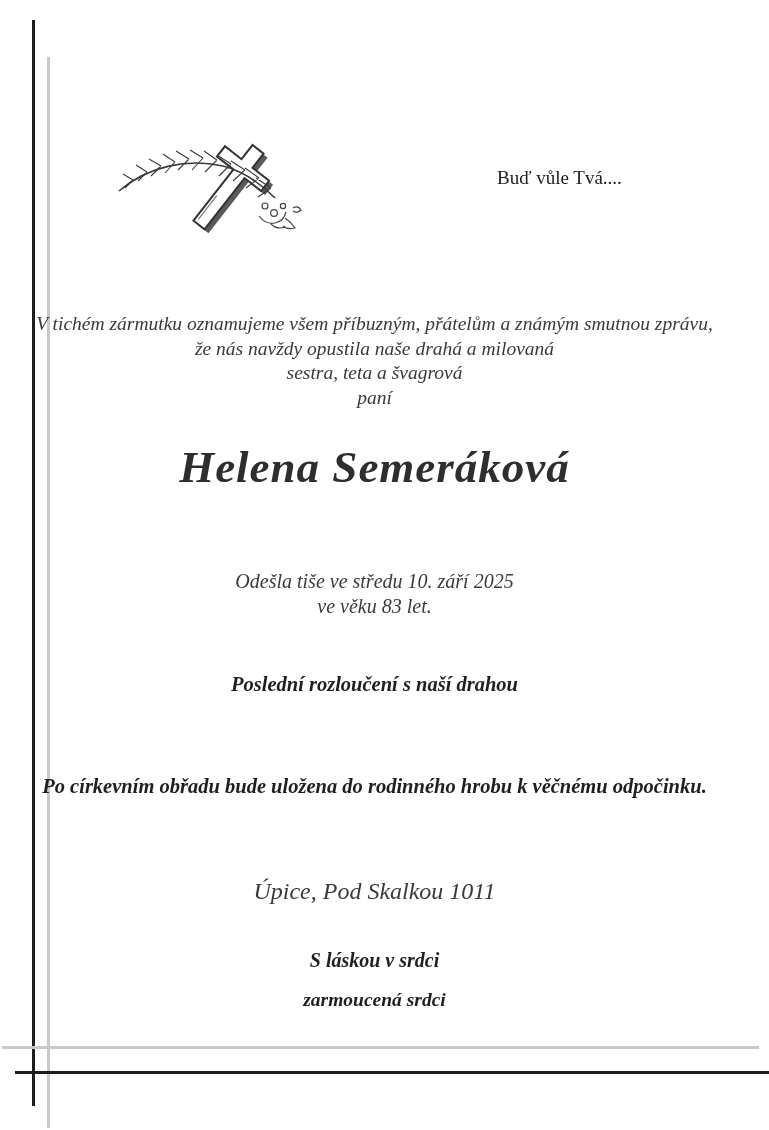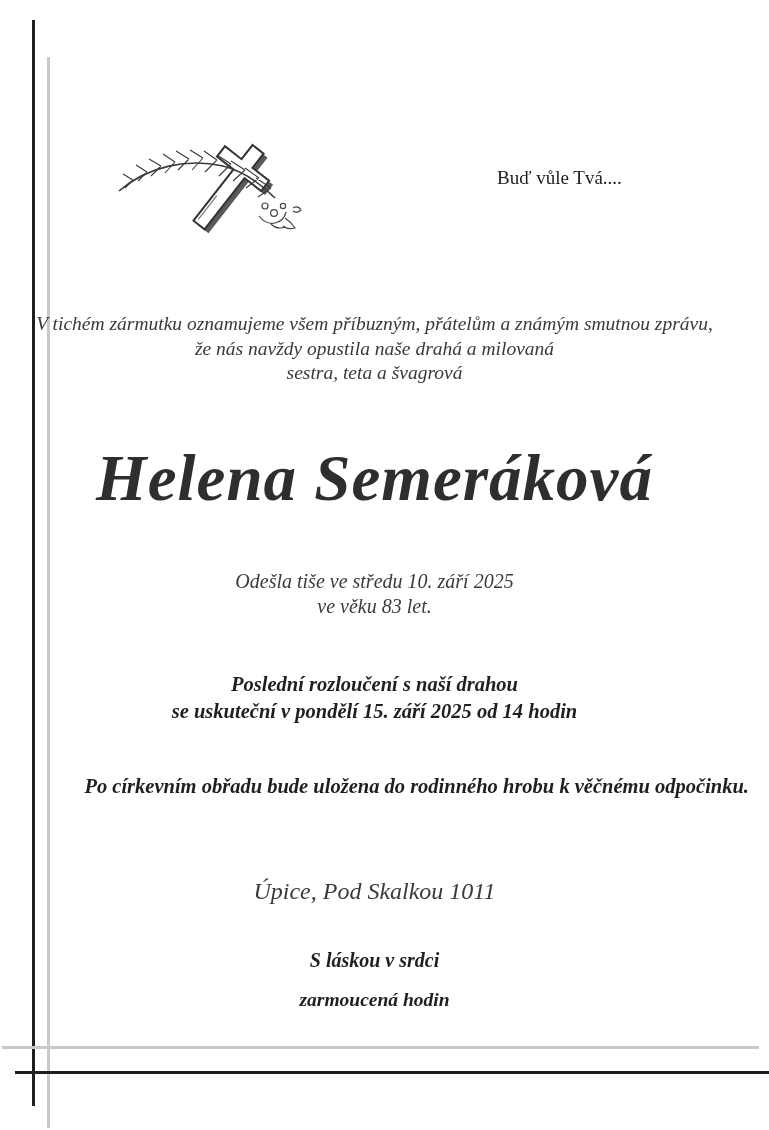--- a/index.html
+++ b/index.html
@@ -43,21 +43,21 @@
   .announcement {
     top: 312px;
     font-style: italic;
     font-size: 19.5px;
     line-height: 24.5px;
     color: #3a3a3a;
   }
 
   .name {
     top: 441px;
-    font-size: 65px;
+    font-size: 45px;
     font-weight: bold;
     font-style: italic;
     letter-spacing: 1px;
     color: #2e2e2e;
     white-space: nowrap;
   }
 
   .passing {
     top: 569px;
     font-style: italic;
@@ -74,21 +74,20 @@
     line-height: 26.5px;
     color: #1f1f1f;
   }
 
   .burial {
     top: 775px;
     font-weight: bold;
     font-style: italic;
     font-size: 20.5px;
     color: #1f1f1f;
-    text-align: right;
   }
 
   .address {
     top: 878px;
     font-style: italic;
     font-size: 24px;
     color: #3a3a3a;
   }
 
   .closing-1 {
@@ -154,32 +153,32 @@
     </g>
   </svg>
 </div>
 
 <div class="motto">Buď vůle Tvá....</div>
 
 <div class="centered announcement">
   <div>V tichém zármutku oznamujeme všem příbuzným, přátelům a známým smutnou zprávu,</div>
   <div>že nás navždy opustila naše drahá a milovaná</div>
   <div>sestra, teta a švagrová</div>
+  <div>paní</div>
 </div>
 
 <div class="centered name">Helena Semeráková</div>
 
 <div class="centered passing">
   <div>Odešla tiše ve středu 10. září 2025</div>
   <div>ve věku 83 let.</div>
 </div>
 
 <div class="centered ceremony">
   <div>Poslední rozloučení s naší drahou</div>
-  <div>se uskuteční v pondělí 15. září 2025 od 14 hodin</div>
 </div>
 
 <div class="centered burial">Po církevním obřadu bude uložena do rodinného hrobu k věčnému odpočinku.</div>
 
 <div class="centered address">Úpice, Pod Skalkou 1011</div>
 
 <div class="centered closing-1">S láskou v srdci</div>
-<div class="centered closing-2">zarmoucená hodin</div>
+<div class="centered closing-2">zarmoucená srdci</div>
 
 </body></html>

